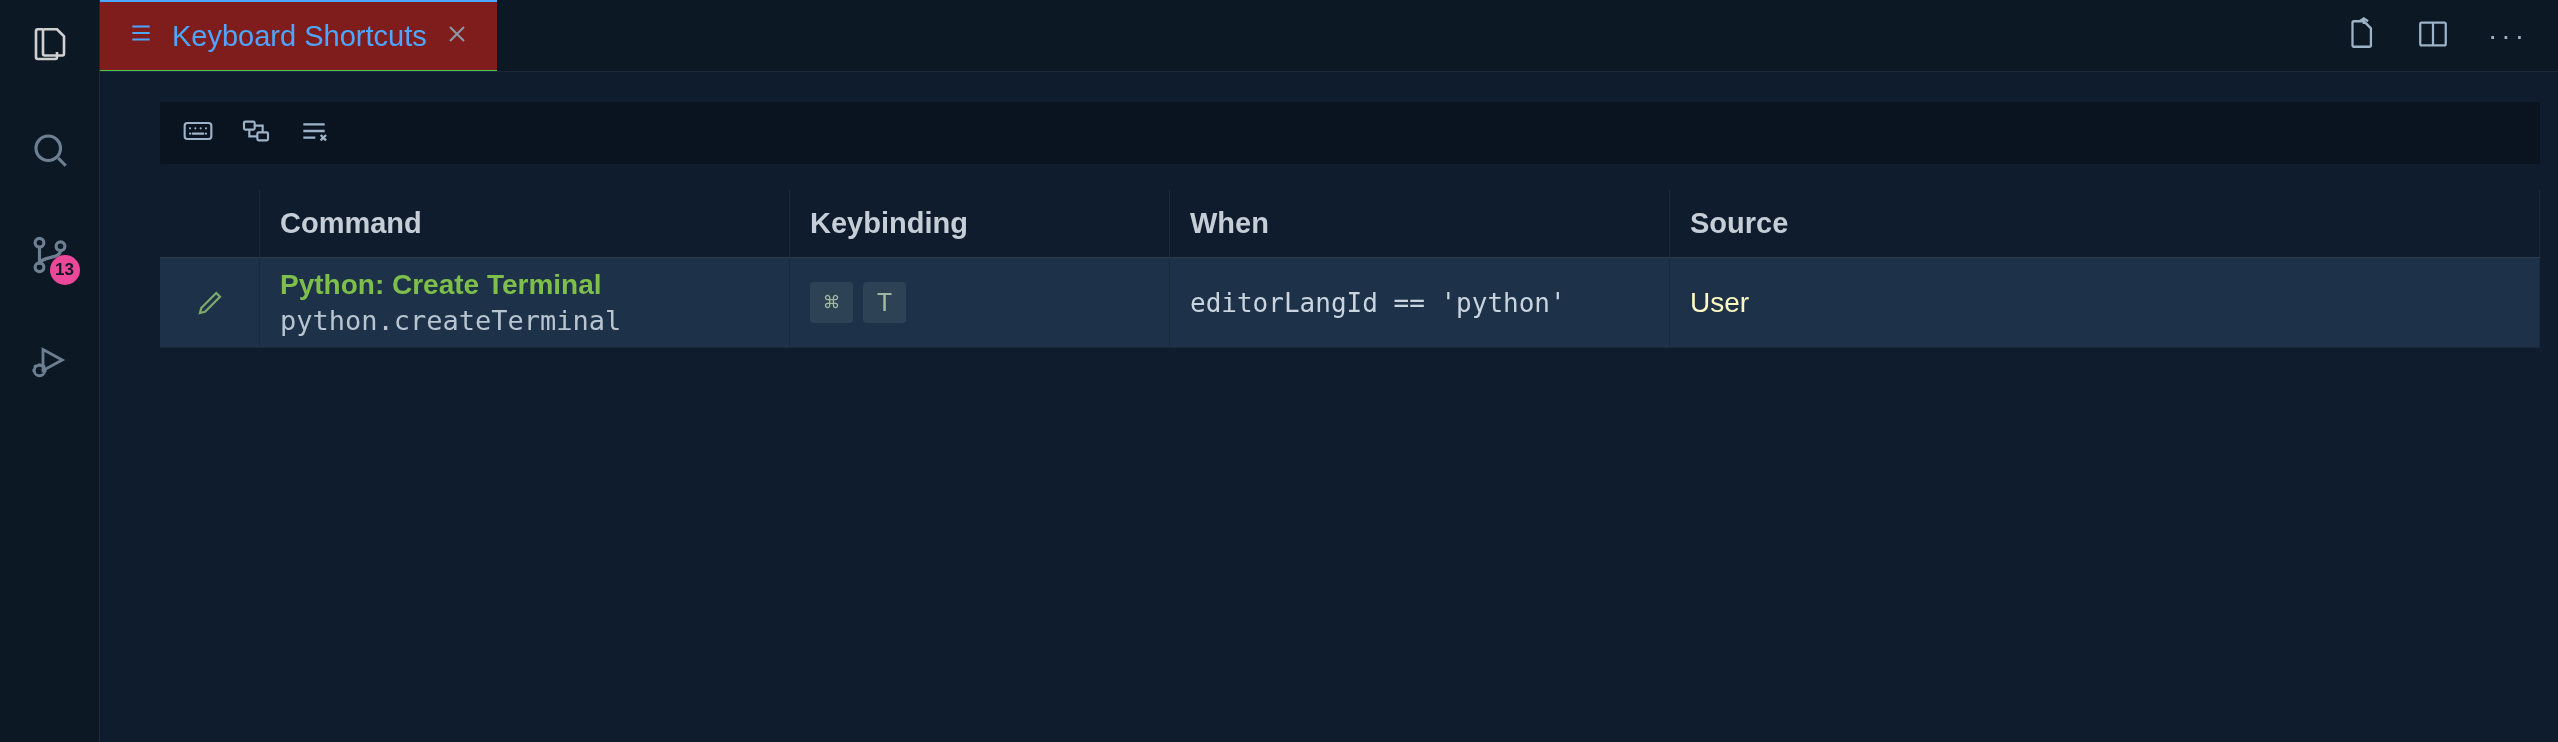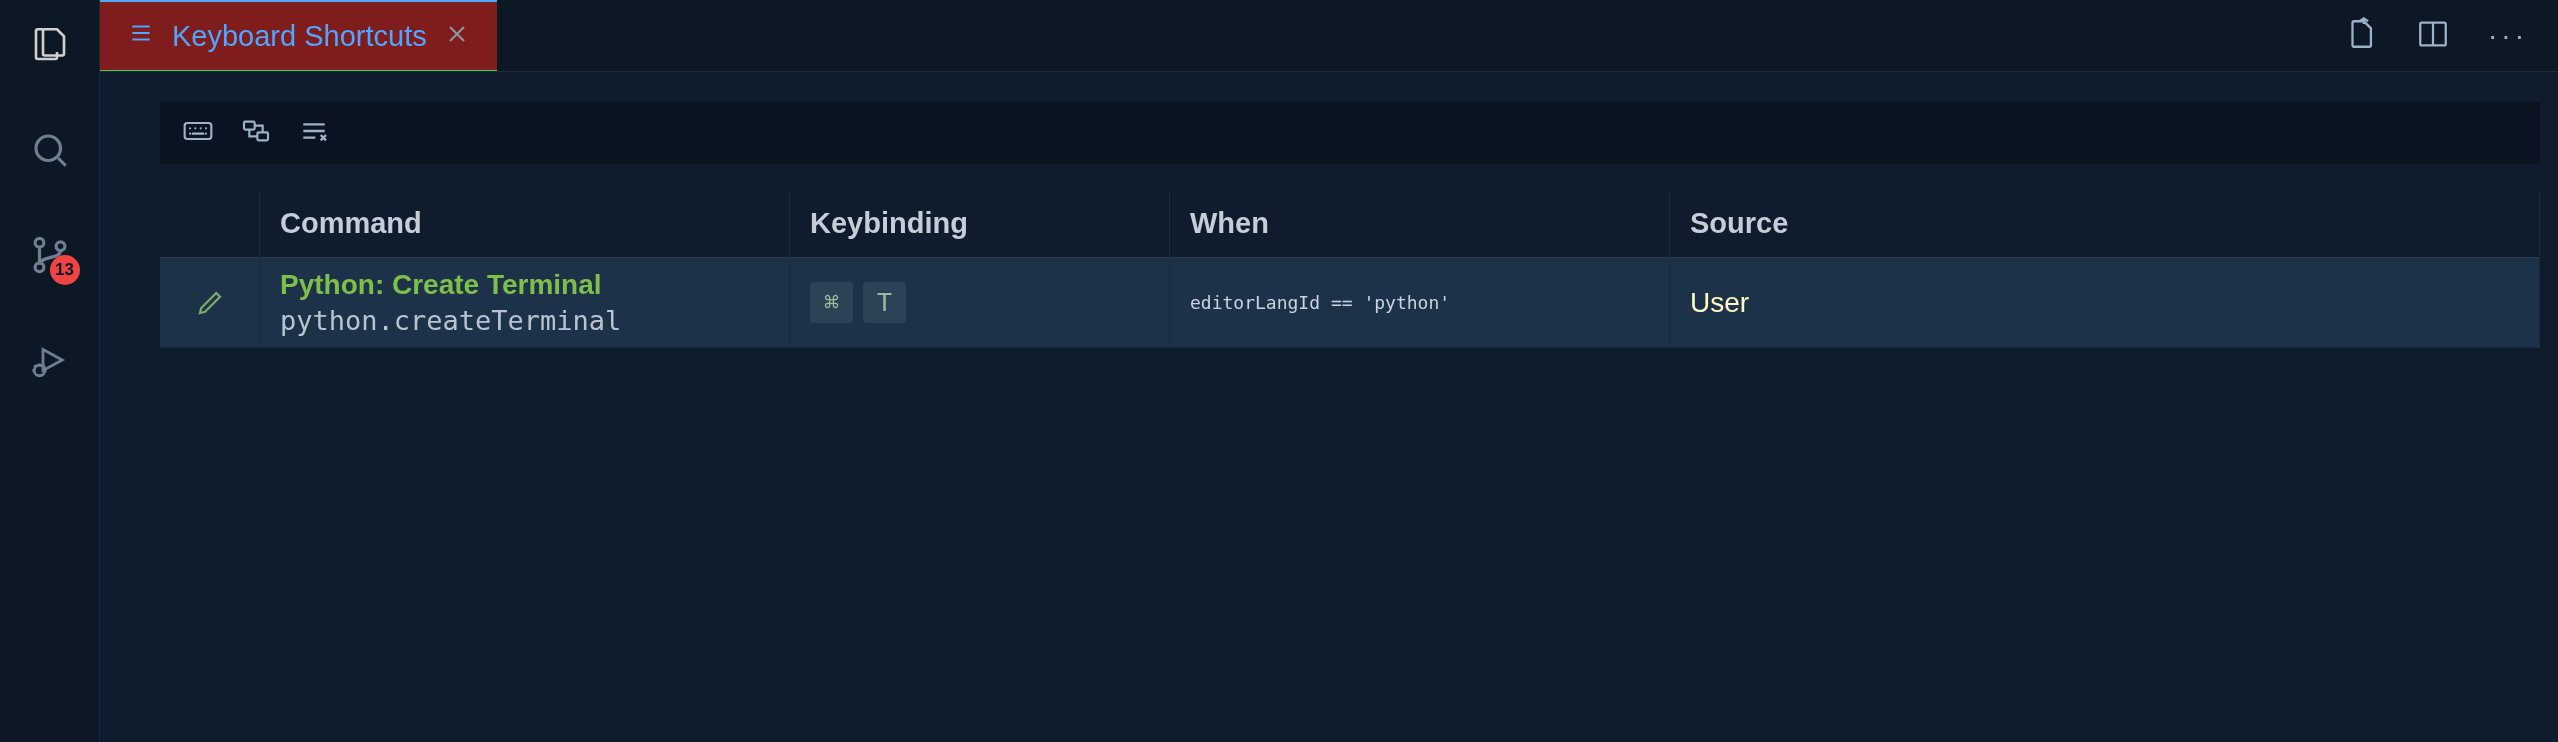--- a/index.html
+++ b/index.html
@@ -32,21 +32,21 @@
   color: #6e7f91;
   cursor: pointer;
   position: relative;
 }
 .activity-item svg { width: 42px; height: 42px; }
 .activity-item.active { color: #d0d0d0; }
 .badge {
   position: absolute;
   bottom: -5px;
   right: -5px;
-  background: #ef4444;
+  background: #ec4899;
   color: #0d1825;
   border-radius: 50%;
   width: 30px;
   height: 30px;
   font-size: 17px;
   font-weight: 600;
   display: flex;
   align-items: center;
   justify-content: center;
 }
@@ -157,21 +157,21 @@
 .key {
   background: #2e4256;
   color: #9fb89f;
   padding: 6px 14px;
   border-radius: 4px;
   font-size: 25px;
   font-family: -apple-system, monospace;
   min-width: 38px;
   text-align: center;
 }
-.when-cell { color: #c9d4df; font-family: "SF Mono", Menlo, monospace; font-size: 18px; }
+.when-cell { color: #c9d4df; font-family: "SF Mono", Menlo, monospace; font-size: 26px; }
 .source-cell { color: #fef9c3; font-size: 28px; }
 .table-rest {
   flex: 1;
   display: grid;
   grid-template-columns: 100px 530px 380px 500px 1fr;
 }
 .table-rest > div { border-right: 1px solid #1a2a3a; }
 </style>
 </head>
 <body>

